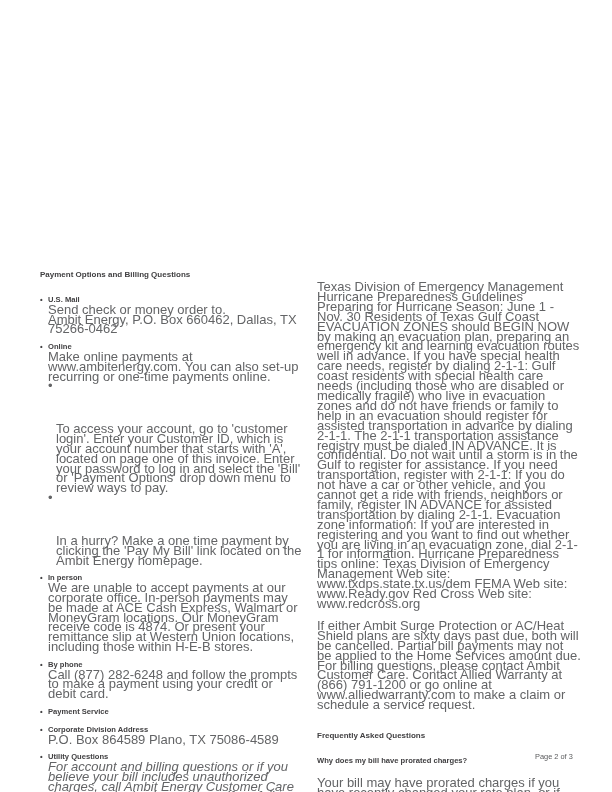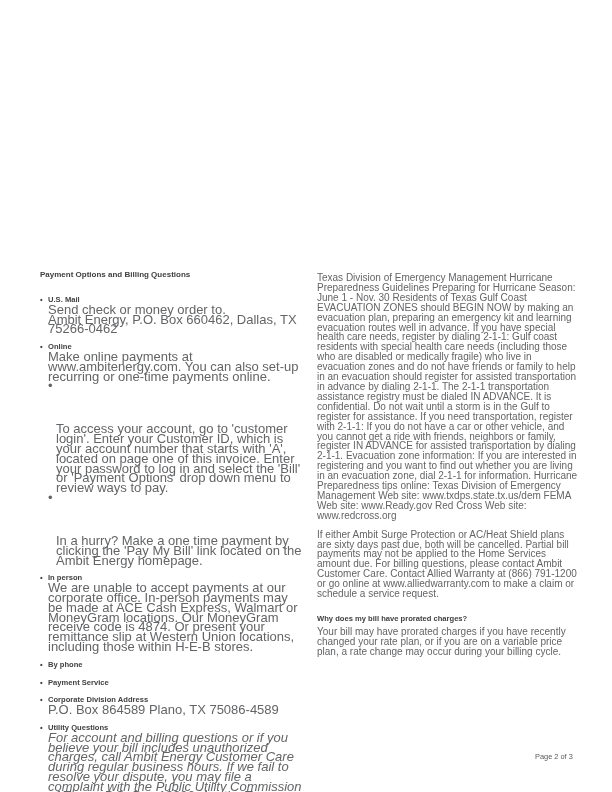--- a/index.html
+++ b/index.html
@@ -45,24 +45,24 @@
     margin-left: 8px;
     font-size: 13px;
     color: #636466;
     line-height: 9.8px;
   }
   .sub { display: flex; }
   .sub-text { flex: 1; margin-top: 43px; }
   .italic { font-style: italic; }
 
   .col-right p {
-    font-size: 10px;
+    font-size: 13px;
     color: #636466;
     line-height: 9.9px;
-    margin: 3px 0 9px 0;
+    margin: 12px 0 9px 0;
   }
   .faq-heading { margin-top: 21px; margin-bottom: 0; }
   .faq-q {
     font-size: 7.6px;
     font-weight: bold;
     color: #414042;
     line-height: 9.9px;
     margin: 15px 0 0 0;
   }
   .faq-a { margin: 0; }
@@ -120,20 +120,21 @@
           <span>In person</span>
         </div>
         <div class="sec-body">We are unable to accept payments at our corporate office. In-person payments may be made at ACE Cash Express, Walmart or MoneyGram locations. Our MoneyGram receive code is 4874. Or present your remittance slip at Western Union locations, including those within H-E-B stores.</div>
       </div>
 
       <div class="section">
         <div class="sec-head">
           <span class="bullet">•</span>
           <span>By phone</span>
         </div>
+        <div class="sec-body">Call (877) 282-6248 and follow the prompts to make a payment using your credit or debit card.</div>
       </div>
 
       <div class="section">
         <div class="sec-head">
           <span class="bullet">•</span>
           <span>Payment Service</span>
         </div>
       </div>
 
       <div class="section">
@@ -149,20 +150,21 @@
           <span class="bullet">•</span>
           <span>Utility Questions</span>
         </div>
         <div class="sec-body italic">For account and billing questions or if you believe your bill includes unauthorized charges, call Ambit Energy Customer Care during regular business hours. If we fail to resolve your dispute, you may file a complaint with the Public Utility Commission of Texas, P.O. Box 13326, Austin, Texas 78711-3326, or at (888) 782-8477. Hearing and speech impaired individuals with text telephones (TTY) may contact the Commission at (512) 936-7136. PUC Certificate #10117.</div>
       </div>
     </div>
 
     <div class="col col-right">
       <p>Texas Division of Emergency Management Hurricane Preparedness Guidelines Preparing for Hurricane Season:  June 1 - Nov. 30  Residents of Texas Gulf Coast EVACUATION ZONES should BEGIN NOW by making an evacuation plan, preparing an emergency kit and learning evacuation routes well in advance. If you have special health care needs, register by dialing 2-1-1: Gulf coast residents with special health care needs (including those who are disabled or medically fragile) who live in evacuation zones and do not have friends or family to help in an evacuation should register for assisted transportation in advance by dialing 2-1-1. The 2-1-1 transportation assistance registry must be dialed IN ADVANCE. It is confidential. Do not wait until a storm is in the Gulf to register for assistance. If you need transportation, register with 2-1-1: If you do not have a car or other vehicle, and you cannot get a ride with friends, neighbors or family, register IN ADVANCE for assisted transportation by dialing 2-1-1. Evacuation zone information: If you are interested in registering and you want to find out whether you are living in an evacuation zone, dial 2-1-1 for information. Hurricane Preparedness tips online: Texas Division of Emergency Management Web site: www.txdps.state.tx.us/dem FEMA Web site: www.Ready.gov Red Cross Web site: www.redcross.org</p>
       <p>If either Ambit Surge Protection or AC/Heat Shield plans are sixty days past due, both will be cancelled. Partial bill payments may not be applied to the Home Services amount due. For billing questions, please contact Ambit Customer Care. Contact Allied Warranty at (866) 791-1200 or go online at www.alliedwarranty.com to make a claim or schedule a service request.</p>
+      <div class="col-heading faq-heading">Frequently Asked Questions</div>
       <div class="faq-q">Why does my bill have prorated charges?</div>
       <p class="faq-a">Your bill may have prorated charges if you have recently changed your rate plan, or if you are on a variable price plan, a rate change may occur during your billing cycle.</p>
     </div>
 
   </div>
 
   <div class="footer">Page 2 of 3</div>
 </div>
 
 </body></html>

